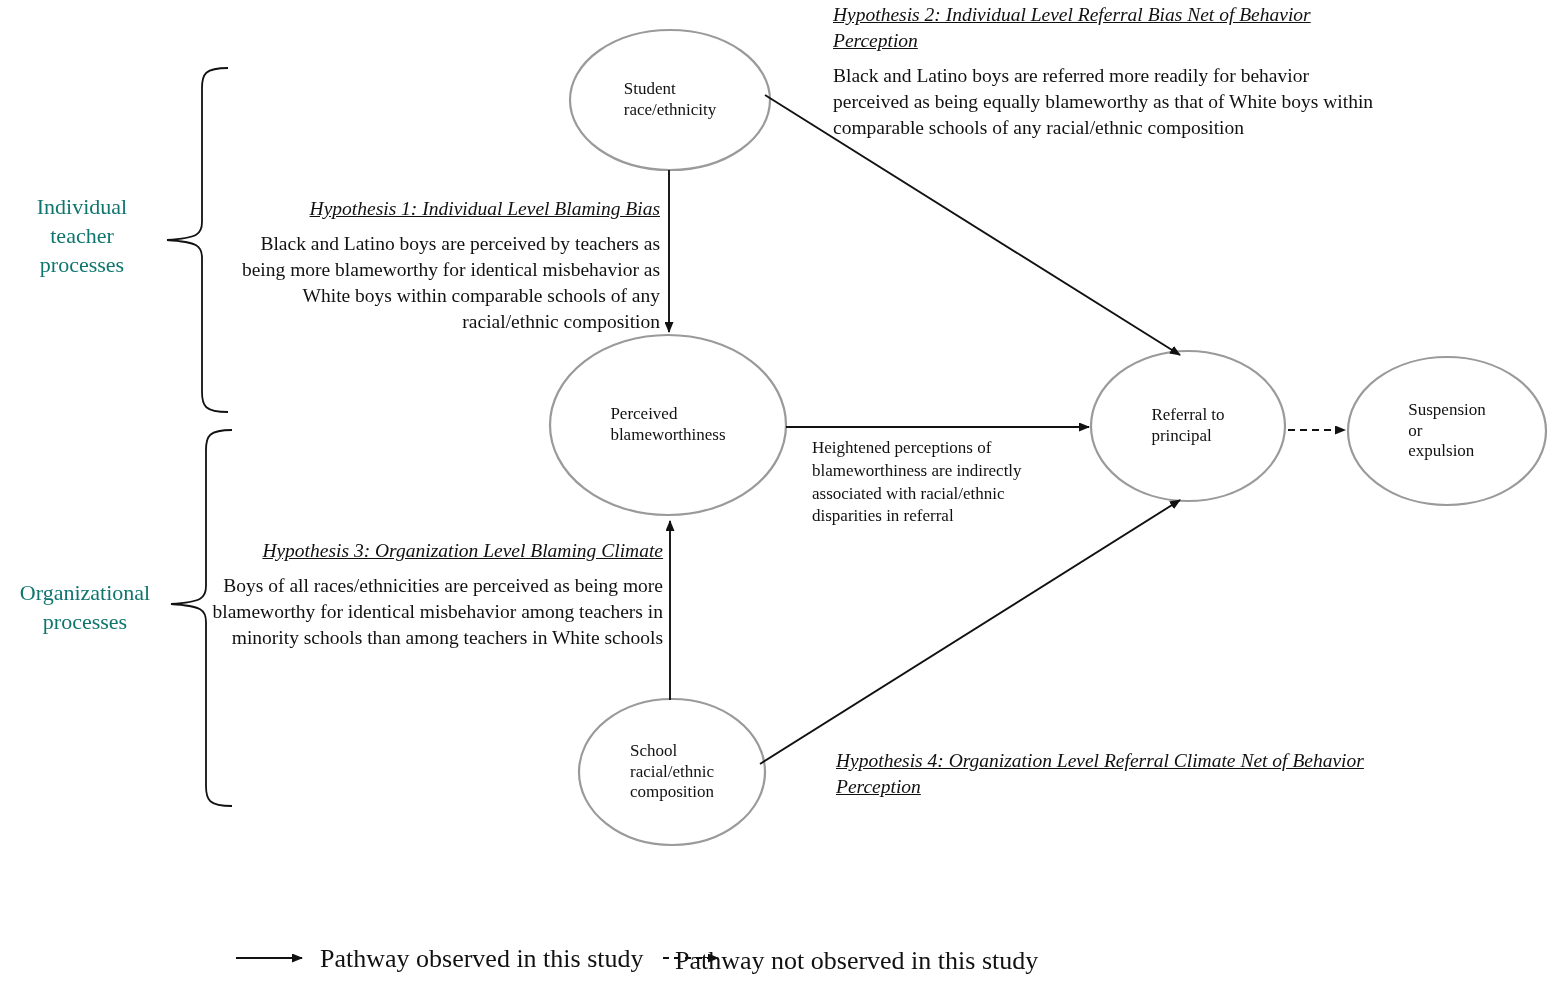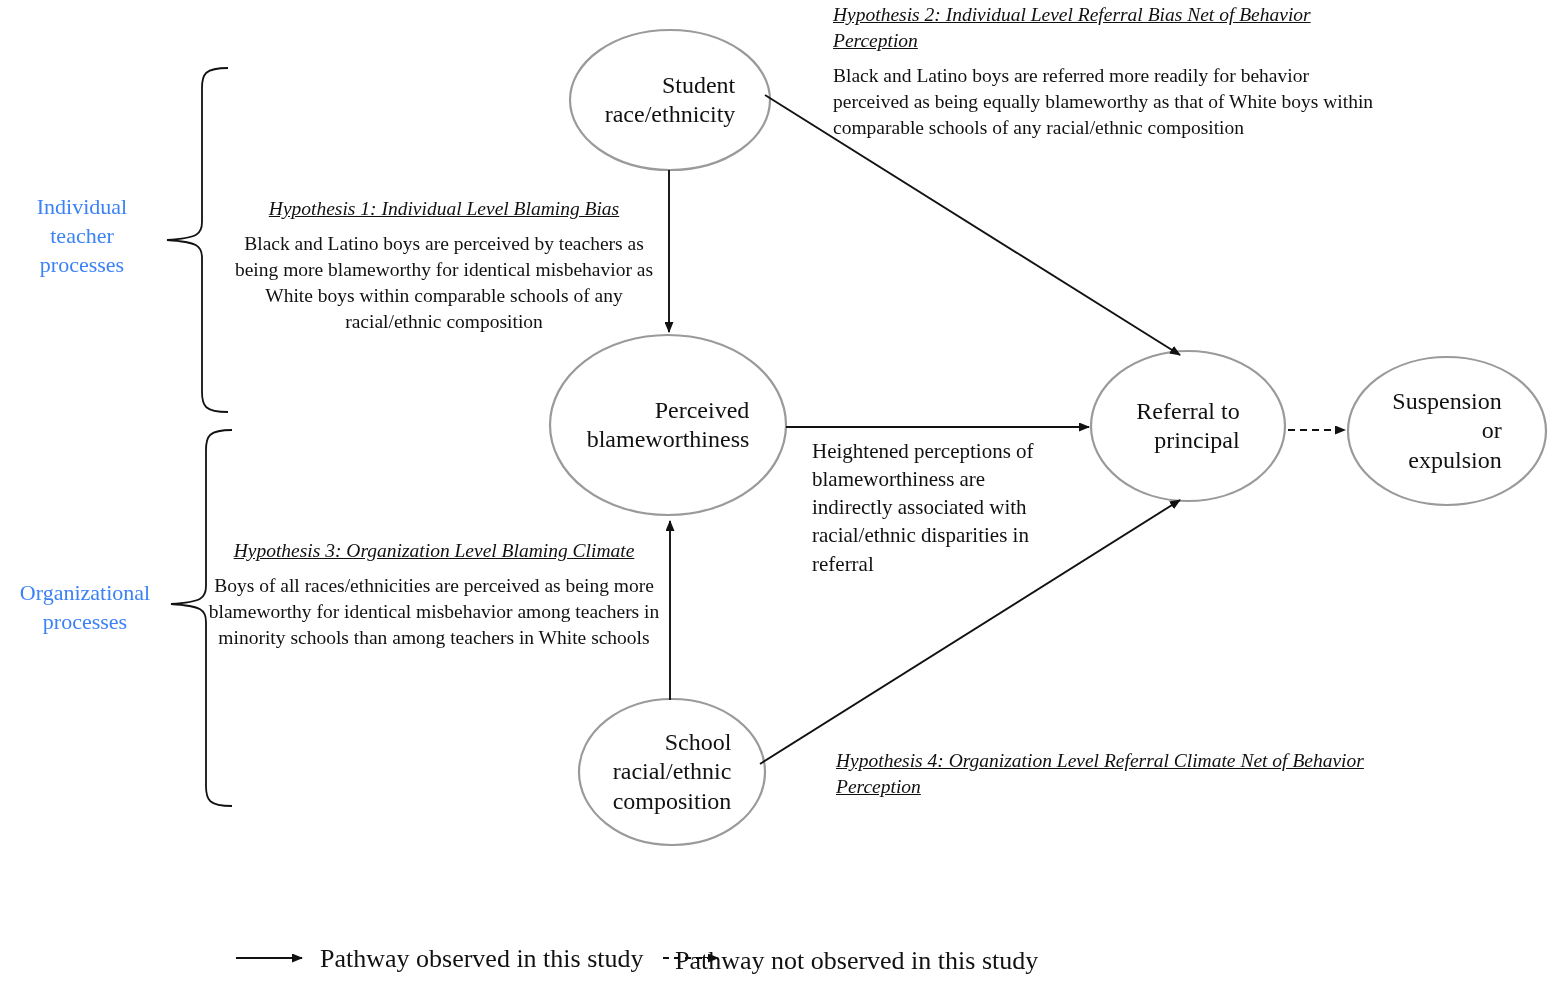--- a/index.html
+++ b/index.html
@@ -19,57 +19,57 @@
   svg.layer {
     position: absolute;
     left: 0;
     top: 0;
     width: 1552px;
     height: 985px;
     pointer-events: none;
   }
   .node-label {
     position: absolute;
-    text-align: right;
-    font-size: 24px;
+    text-align: left;
+    font-size: 17px;
     line-height: 1.22;
     color: #111111;
     white-space: pre-line;
     display: flex;
     align-items: center;
     justify-content: center;
   }
   .grp-label {
     position: absolute;
     font-size: 22px;
     line-height: 1.32;
     text-align: center;
-    color: #3b82f6;
+    color: #0f766e;
     white-space: pre-line;
   }
   .hyp {
     position: absolute;
     font-size: 19.5px;
     line-height: 1.335;
     color: #111111;
   }
   .hyp .ttl {
     font-style: italic;
     display: block;
     text-decoration: underline;
   }
   .hyp .body {
     display: block;
     margin-top: 9px;
   }
-  .ta-right { text-align: center; }
+  .ta-right { text-align: right; }
   .ta-left  { text-align: left;  }
   .mid-note {
     position: absolute;
-    font-size: 21px;
+    font-size: 17px;
     line-height: 1.34;
     text-align: left;
     color: #111111;
   }
   .legend {
     position: absolute;
     font-size: 26px;
     color: #111111;
     display: flex;
     align-items: center;

